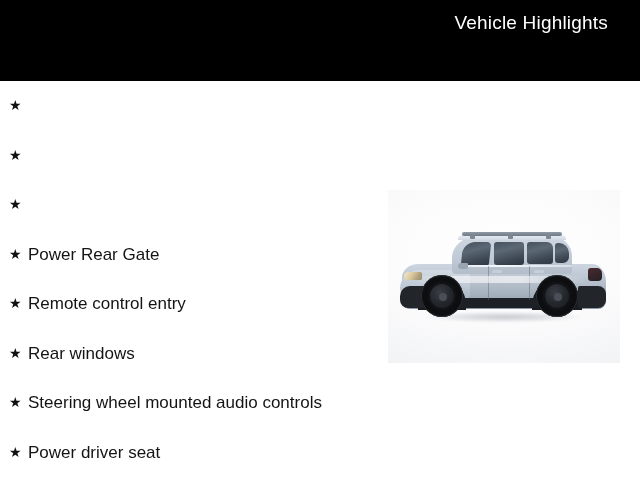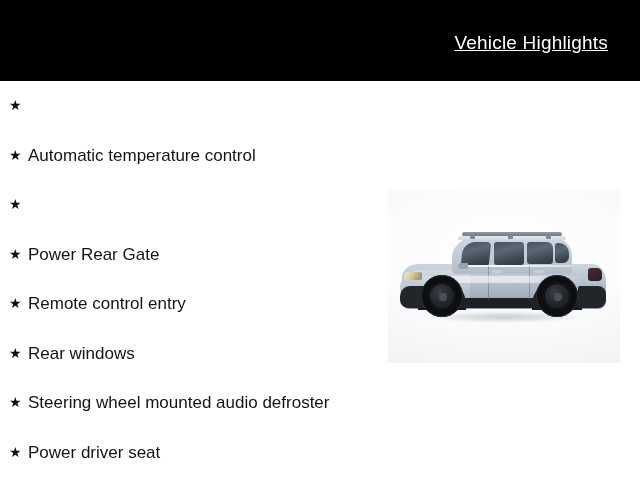--- a/index.html
+++ b/index.html
@@ -22,28 +22,27 @@
     top: 0;
     left: 0;
     width: 640px;
     height: 81px;
     background: #000000;
     box-sizing: border-box;
   }
   .header-title {
     position: absolute;
     right: 32px;
-    top: 32px;
+    top: 12px;
     color: #ffffff;
     font-size: 19px;
     font-weight: 400;
     letter-spacing: 0.2px;
     white-space: nowrap;
     font-family: "Liberation Sans", sans-serif;
-    text-decoration: underline;
   }
 
   
   .content {
     position: absolute;
     top: 81px;
     left: 0;
     width: 640px;
     height: 399px;
     background: #ffffff;
@@ -337,21 +336,20 @@
 <div class="content">
 
   <ul class="highlights-list">
 
     <li class="highlight-item">
       <span class="bullet-star">★</span>
     </li>
 
     <li class="highlight-item">
       <span class="bullet-star">★</span>
-      <span class="highlight-label">Automatic temperature control</span>
     </li>
 
     <li class="highlight-item">
       <span class="bullet-star">★</span>
     </li>
 
     <li class="highlight-item">
       <span class="bullet-star">★</span>
       <span class="highlight-label">Power Rear Gate</span>
     </li>
@@ -361,21 +359,21 @@
       <span class="highlight-label">Remote control entry</span>
     </li>
 
     <li class="highlight-item">
       <span class="bullet-star">★</span>
       <span class="highlight-label">Rear windows</span>
     </li>
 
     <li class="highlight-item">
       <span class="bullet-star">★</span>
-      <span class="highlight-label">Steering wheel mounted audio defroster</span>
+      <span class="highlight-label">Steering wheel mounted audio controls</span>
     </li>
 
     <li class="highlight-item">
       <span class="bullet-star">★</span>
       <span class="highlight-label">Power driver seat</span>
     </li>
 
   </ul>
 
   <div class="vehicle-photo">

